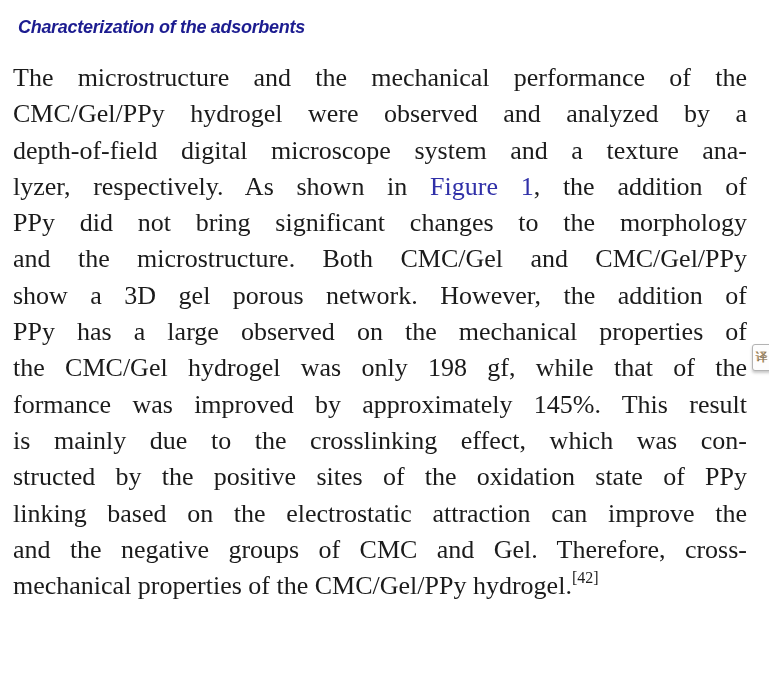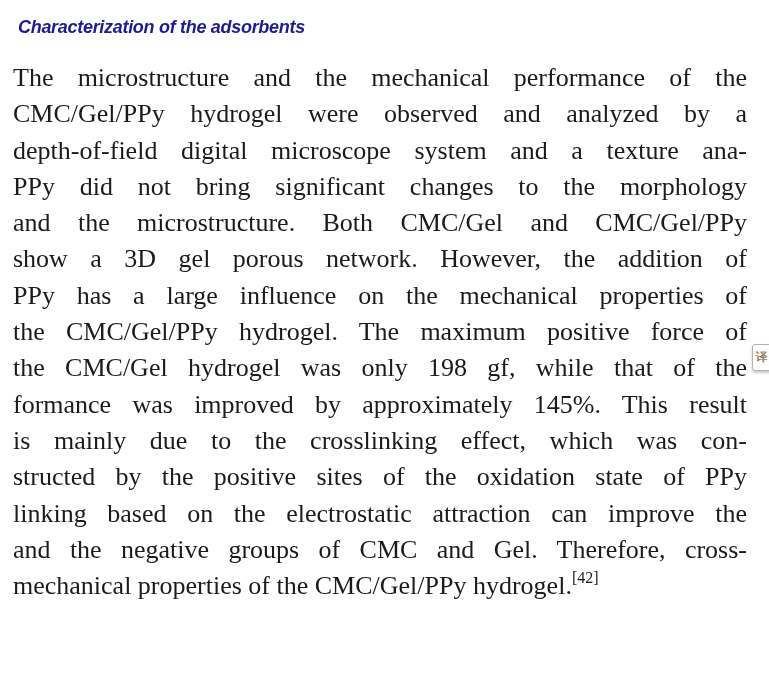--- a/index.html
+++ b/index.html
@@ -85,25 +85,25 @@
 </style>
 </head>
 <body>
 
 <main>
   <h2>Characterization of the adsorbents</h2>
   <div class="para">
     <div class="jl">The microstructure and the mechanical performance of the</div>
     <div class="jl">CMC/Gel/PPy hydrogel were observed and analyzed by a</div>
     <div class="jl">depth-of-field digital microscope system and a texture ana-</div>
+    <div class="jl"><span>lyzer, respectively. As shown in </span><a class="figlink">Figure 1</a><span>, the addition of</span></div>
     <div class="jl">PPy did not bring significant changes to the morphology</div>
     <div class="jl">and the microstructure. Both CMC/Gel and CMC/Gel/PPy</div>
     <div class="jl">show a 3D gel porous network. However, the addition of</div>
-    <div class="jl">PPy has a large influence on the mechanical properties of</div>
-    <div class="jl">the CMC/Gel/PPy hydrogel. The maximum positive force of</div>
+    <div class="jl">PPy has a large observed on the mechanical properties of</div>
     <div class="jl">the CMC/Gel hydrogel was only 198 gf, while that of the</div>
     <div class="jl">formance was improved by approximately 145%. This result</div>
     <div class="jl">is mainly due to the crosslinking effect, which was con-</div>
     <div class="jl">structed by the positive sites of the oxidation state of PPy</div>
     <div class="jl">linking based on the electrostatic attraction can improve the</div>
     <div class="jl">and the negative groups of CMC and Gel. Therefore, cross-</div>
     <div class="ll"><span>mechanical properties of the CMC/Gel/PPy hydrogel.</span><sup class="cite">[42]</sup></div>
   </div>
 </main>
 

